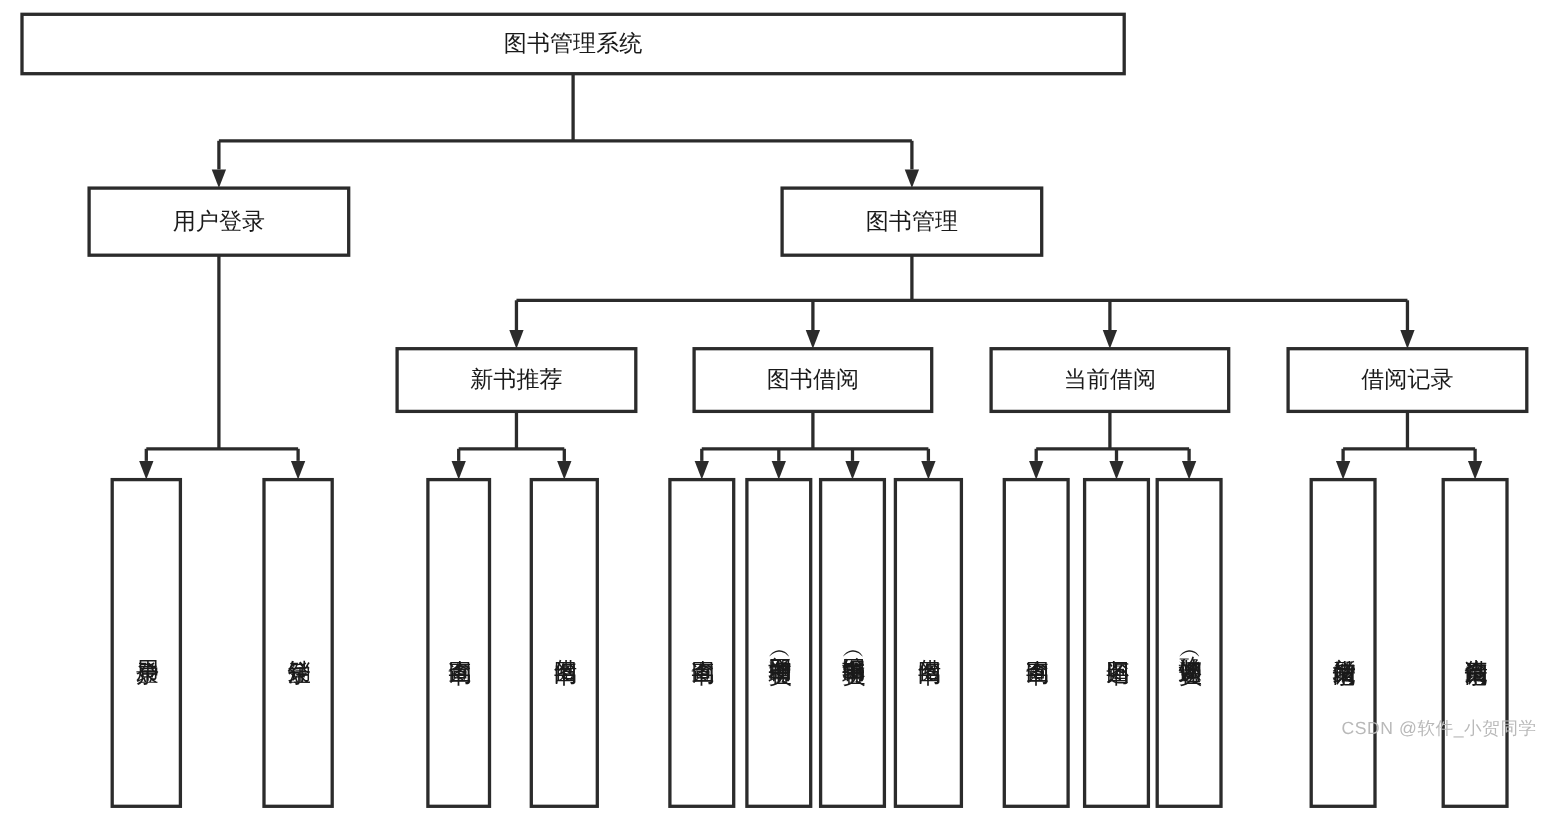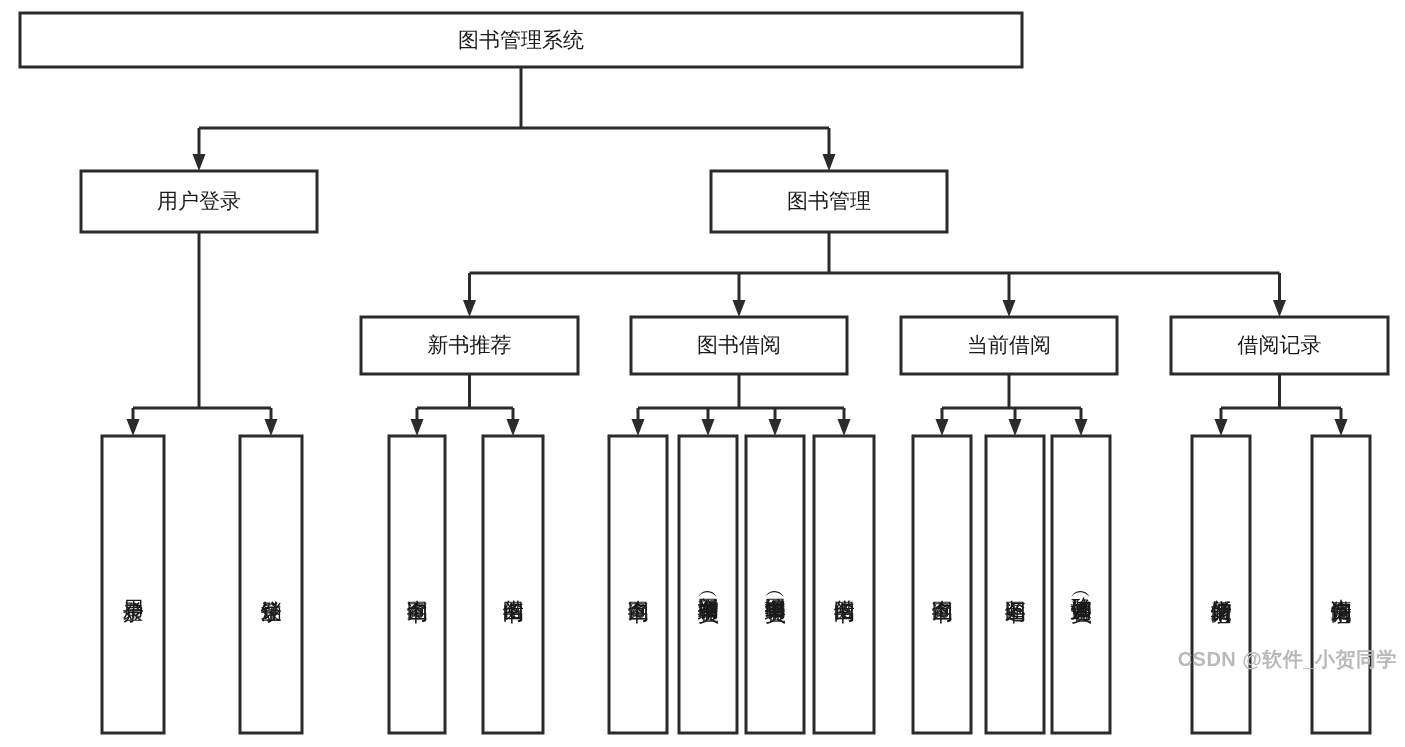--- a/index.html
+++ b/index.html
@@ -60,25 +60,24 @@
     letter-spacing: 1px;
     text-align: center;
     white-space: nowrap;
     pointer-events: none;
   }
   .watermark {
     position: absolute;
     right: 8px;
     bottom: 6px;
     font-family: "Liberation Sans", "DejaVu Sans", sans-serif;
-    font-size: 20px;
+    font-size: 16px;
     color: #b9b9b9;
     letter-spacing: 0.5px;
     white-space: nowrap;
-    font-weight: bold;
   }
 </style>
 </head>
 <body>
 
 <div id="diagram-root">
 
   <svg class="diagram-canvas" id="diagram-svg" viewBox="0 0 1405 747" xmlns="http://www.w3.org/2000/svg">
     <g id="edges-layer">
         <g>

